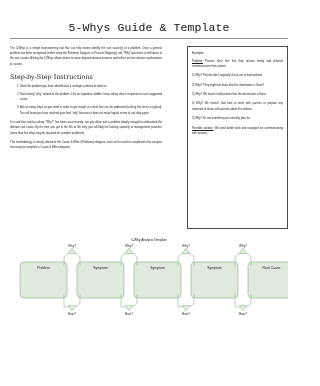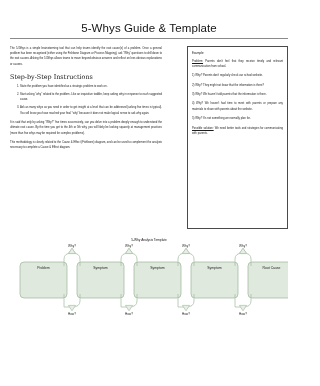--- a/index.html
+++ b/index.html
@@ -15,21 +15,21 @@
     width:298px;height:386px;
     box-sizing:border-box;
     padding:0 10px;
   }
   
   .title-block{
     padding-top:22px;
     text-align:center;
   }
   .doc-title{
-    font-family:Liberation Sans, sans-serif;
+    font-family:Liberation Mono, monospace;
     font-size:11.5px;
     font-weight:400;
     letter-spacing:.1px;
     color:#141414;
     margin:0 0 3px 0;
     line-height:1.1;
   }
   .title-rule{
     border-bottom:0.7px solid #8a8a8a;
     margin:0 0 7px 0;

